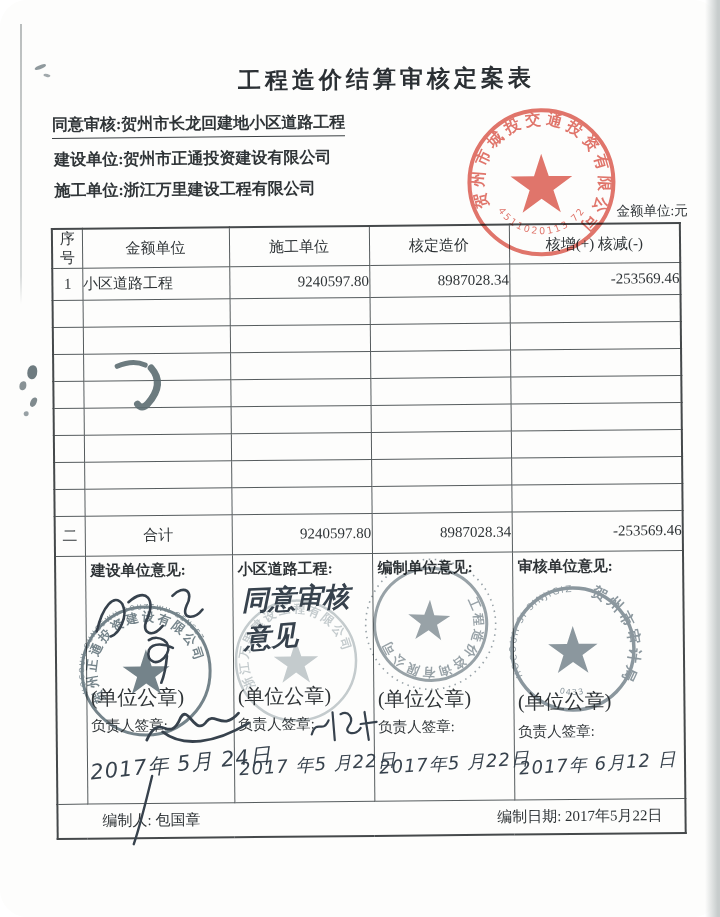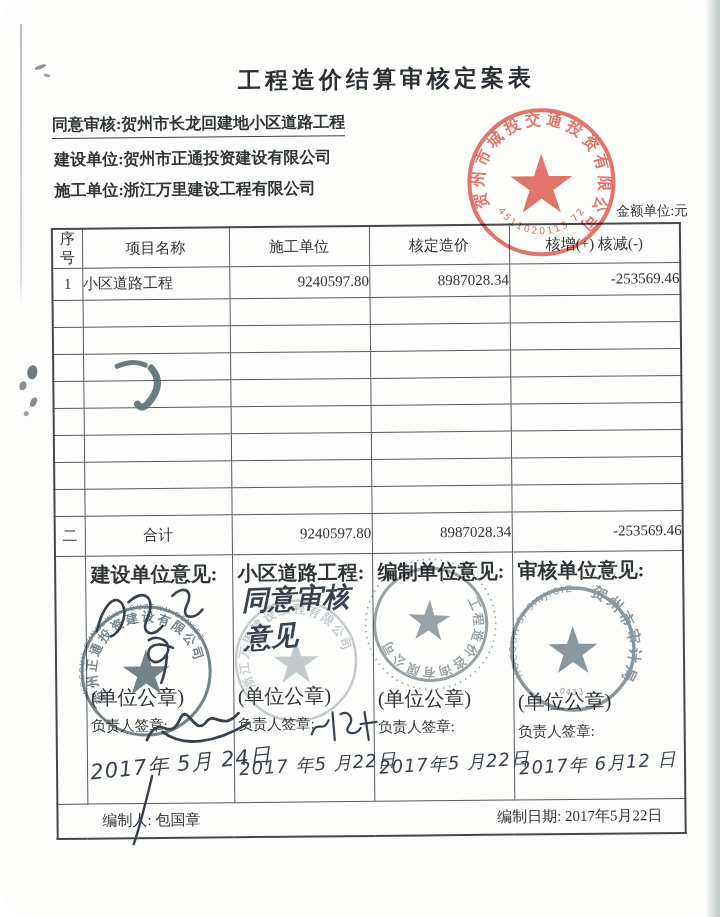--- a/index.html
+++ b/index.html
@@ -31,21 +31,21 @@
   .data-row td{height:31px;font-size:15px;}
   .empty-row td{height:26px;}
   .total-row td{height:39px;font-size:15px;}
   .c-center{text-align:center;}
   .c-left{text-align:left;padding-left:8px;}
   .num{text-align:right;padding-right:14px;font-family:"Liberation Serif",serif;}
   .num-wide{padding-right:22px;}
 
   
   .opinion-row td{height:247px;vertical-align:top;position:relative;}
-  .op-label{position:absolute;left:5px;top:5px;font-size:20px;font-weight:bold;white-space:nowrap;}
+  .op-label{position:absolute;left:5px;top:5px;font-size:15px;font-weight:bold;white-space:nowrap;}
   .seal-note{position:absolute;left:4px;top:128px;font-size:20px;white-space:nowrap;z-index:3;}
   .sign-label{position:absolute;left:4px;top:160px;font-size:14.5px;white-space:nowrap;z-index:3;text-align:right;}
   .op3 .seal-note{top:132px}.op4 .seal-note{top:136px}
   .op3 .sign-label{top:164px}.op4 .sign-label{top:170px}
 
   .hw{font-family:"DejaVu Sans",sans-serif;font-style:italic;color:var(--pen,#37424d);
       white-space:nowrap;position:absolute;z-index:4;}
   .hw-date{font-size:18px;letter-spacing:1px;transform:rotate(-3deg);left:4px;top:198px;}
   .op1 .hw-date{font-size:21px;top:194px;left:2px;transform:rotate(-5deg);}
   .op4 .hw-date{top:200px;}
@@ -110,21 +110,21 @@
       <colgroup>
         <col style="width:30px">
           <col style="width:147px">
           <col style="width:140px">
         <col style="width:140px">
           <col style="width:171px">
       </colgroup>
       <tbody id="rows-body">
         <tr class="hdr-row">
           <th>序号</th>
-          <th>项目名称</th>
+          <th>金额单位</th>
           <th>施工单位</th>
           <th>核定造价</th>
           <th>核增(+) 核减(-)</th>
         </tr>
         <tr class="data-row">
           <td class="c-center">1</td>
           <td class="c-left">小区道路工程</td>
           <td class="num">9240597.80</td>
           <td class="num">8987028.34</td>
           <td class="num num-wide">-253569.46</td>

